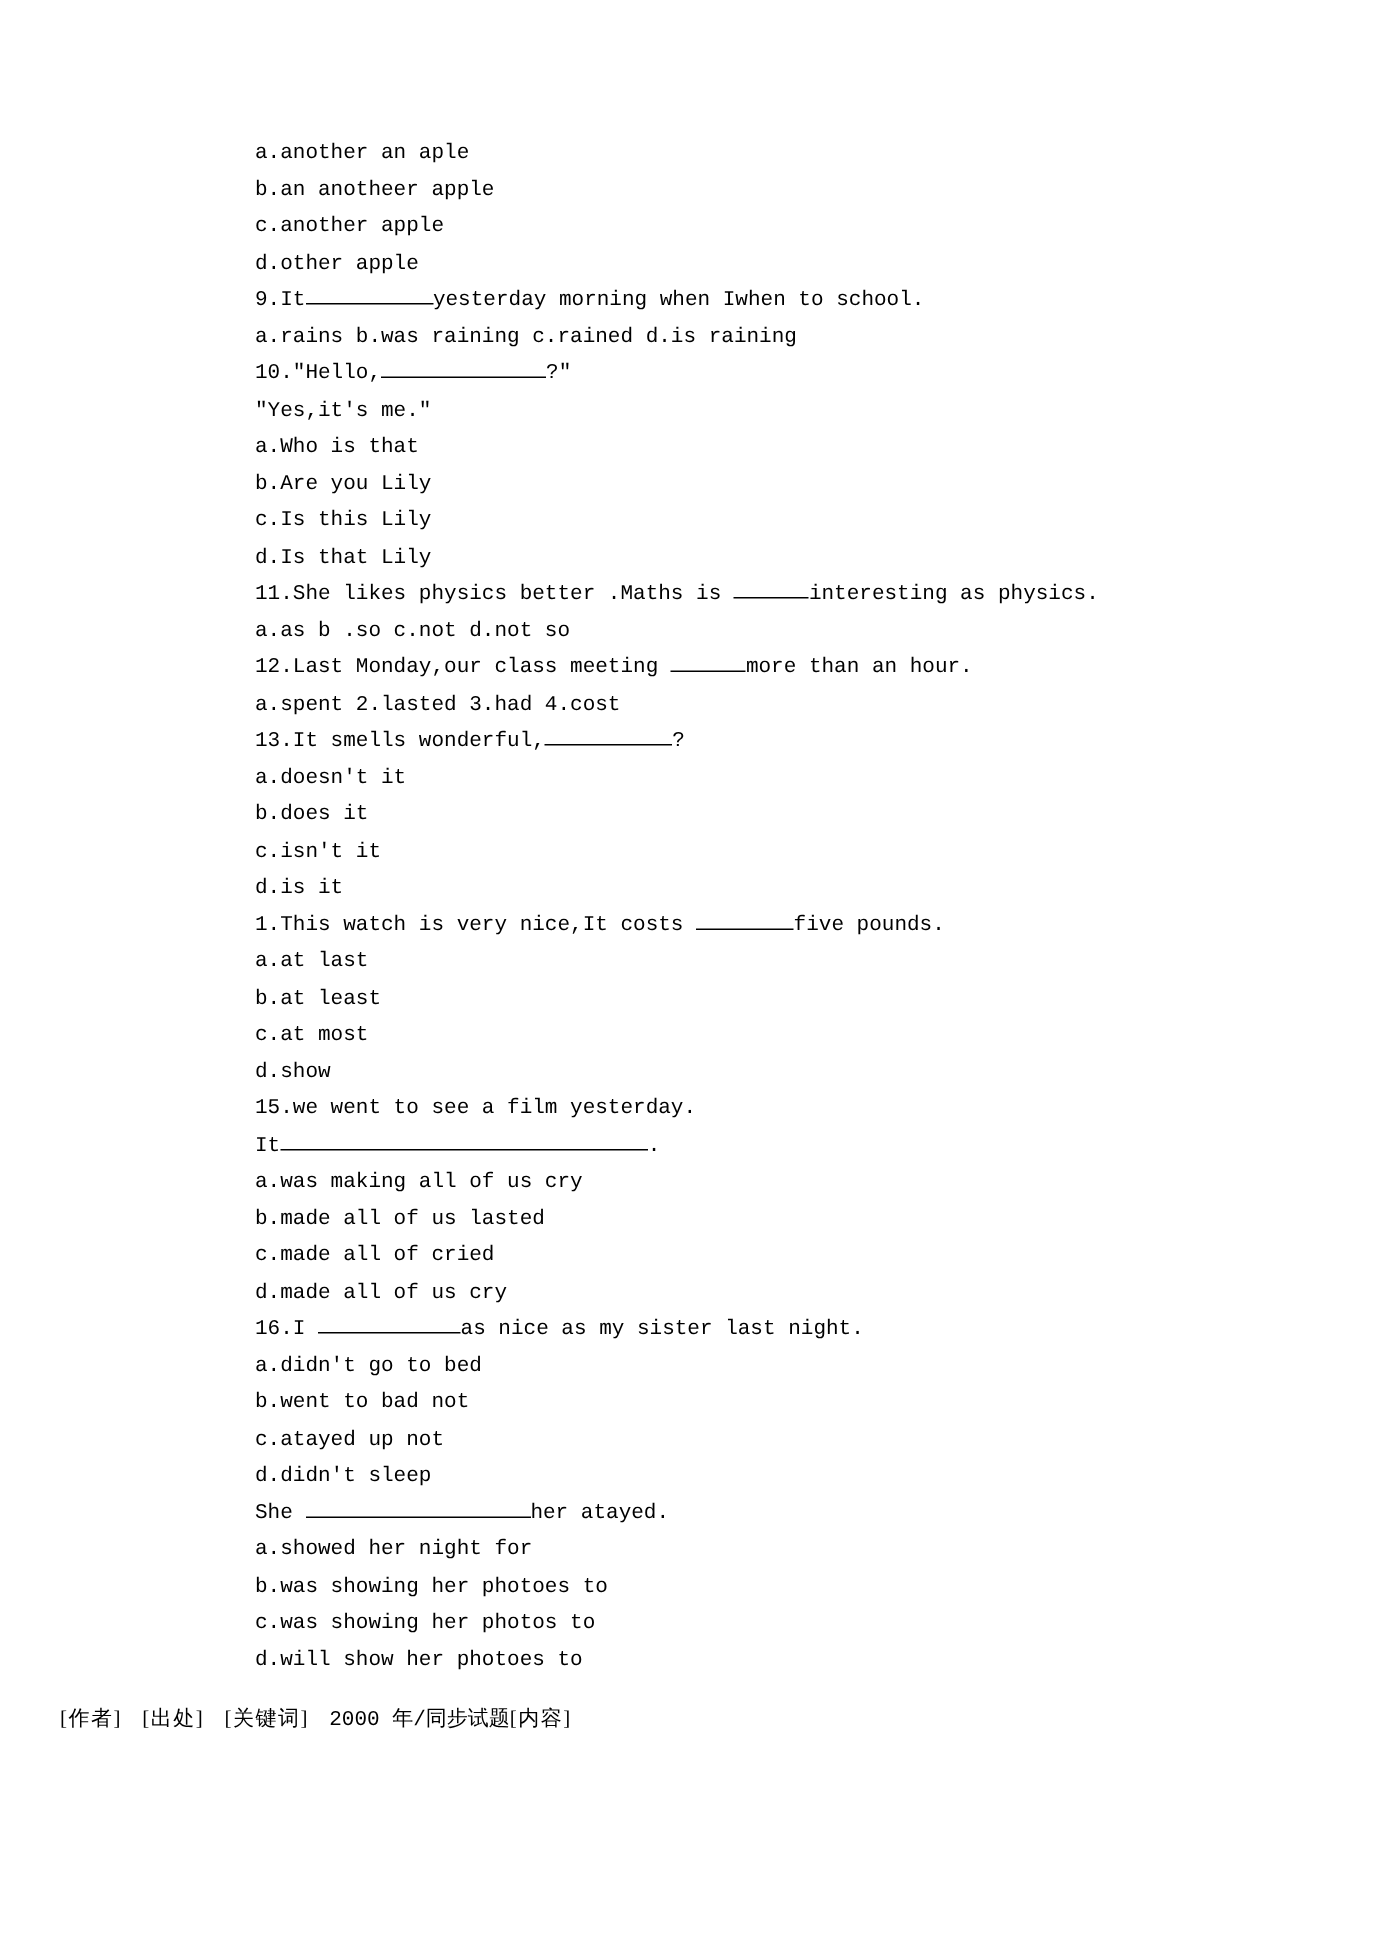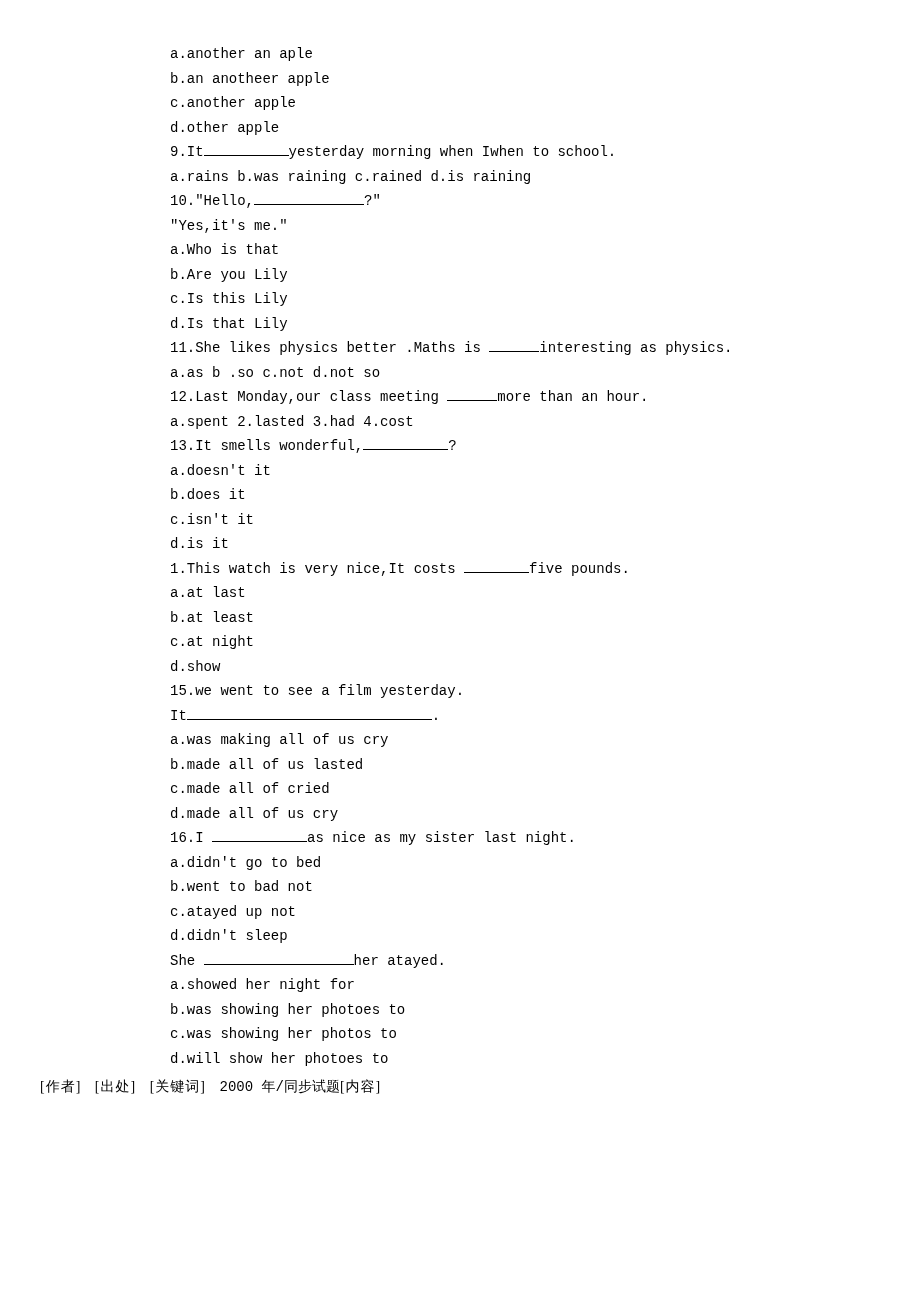--- a/index.html
+++ b/index.html
@@ -6,21 +6,21 @@
     margin: 0;
     padding: 0;
     font-family: "Courier New", monospace;
     font-size: 14px;
     line-height: 1.75;
     color: #000;
     background: #fff;
     width: 920px;
   }
   .page {
-    padding: 42px 20px 40px 20px;
+    padding: 90px 20px 40px 20px;
   }
   .indent {
     padding-left: 150px;
   }
   .line {
     white-space: pre;
   }
   .blank {
     display: inline-block;
     border-bottom: 1px solid #000;
@@ -28,20 +28,21 @@
     height: 1em;
     position: relative;
     top: 0px;
   }
   .meta-row {
     font-family: "SimSun", "宋体", serif;
     font-size: 14px;
     padding-left: 20px;
     padding-top: 4px;
     letter-spacing: 1px;
+    margin-top: 12px;
   }
   .meta-mono { font-family: "Courier New", monospace; letter-spacing: 0; }
 </style>
 </head>
 <body>
 
 <div class="page">
   <div class="indent">
     <div class="line">a.another an aple</div>
     <div class="line">b.an anotheer apple</div>
@@ -66,21 +67,21 @@
 
     <div class="line"><span>13.It smells wonderful,</span><span class="blank" style="width:85px"></span><span>?</span></div>
     <div class="line">a.doesn't it</div>
     <div class="line">b.does it</div>
     <div class="line">c.isn't it</div>
     <div class="line">d.is it</div>
 
     <div class="line"><span>1.This watch is very nice,It costs </span><span class="blank" style="width:65px"></span><span>five pounds.</span></div>
     <div class="line">a.at last</div>
     <div class="line">b.at least</div>
-    <div class="line">c.at night</div>
+    <div class="line">c.at most</div>
     <div class="line">d.show</div>
 
     <div class="line">15.we went to see a film yesterday.</div>
     <div class="line"><span>It</span><span class="blank" style="width:245px"></span><span>.</span></div>
     <div class="line">a.was making all of us cry</div>
     <div class="line">b.made all of us lasted</div>
     <div class="line">c.made all of cried</div>
     <div class="line">d.made all of us cry</div>
 
     <div class="line"><span>16.I </span><span class="blank" style="width:95px"></span><span>as nice as my sister last night.</span></div>

